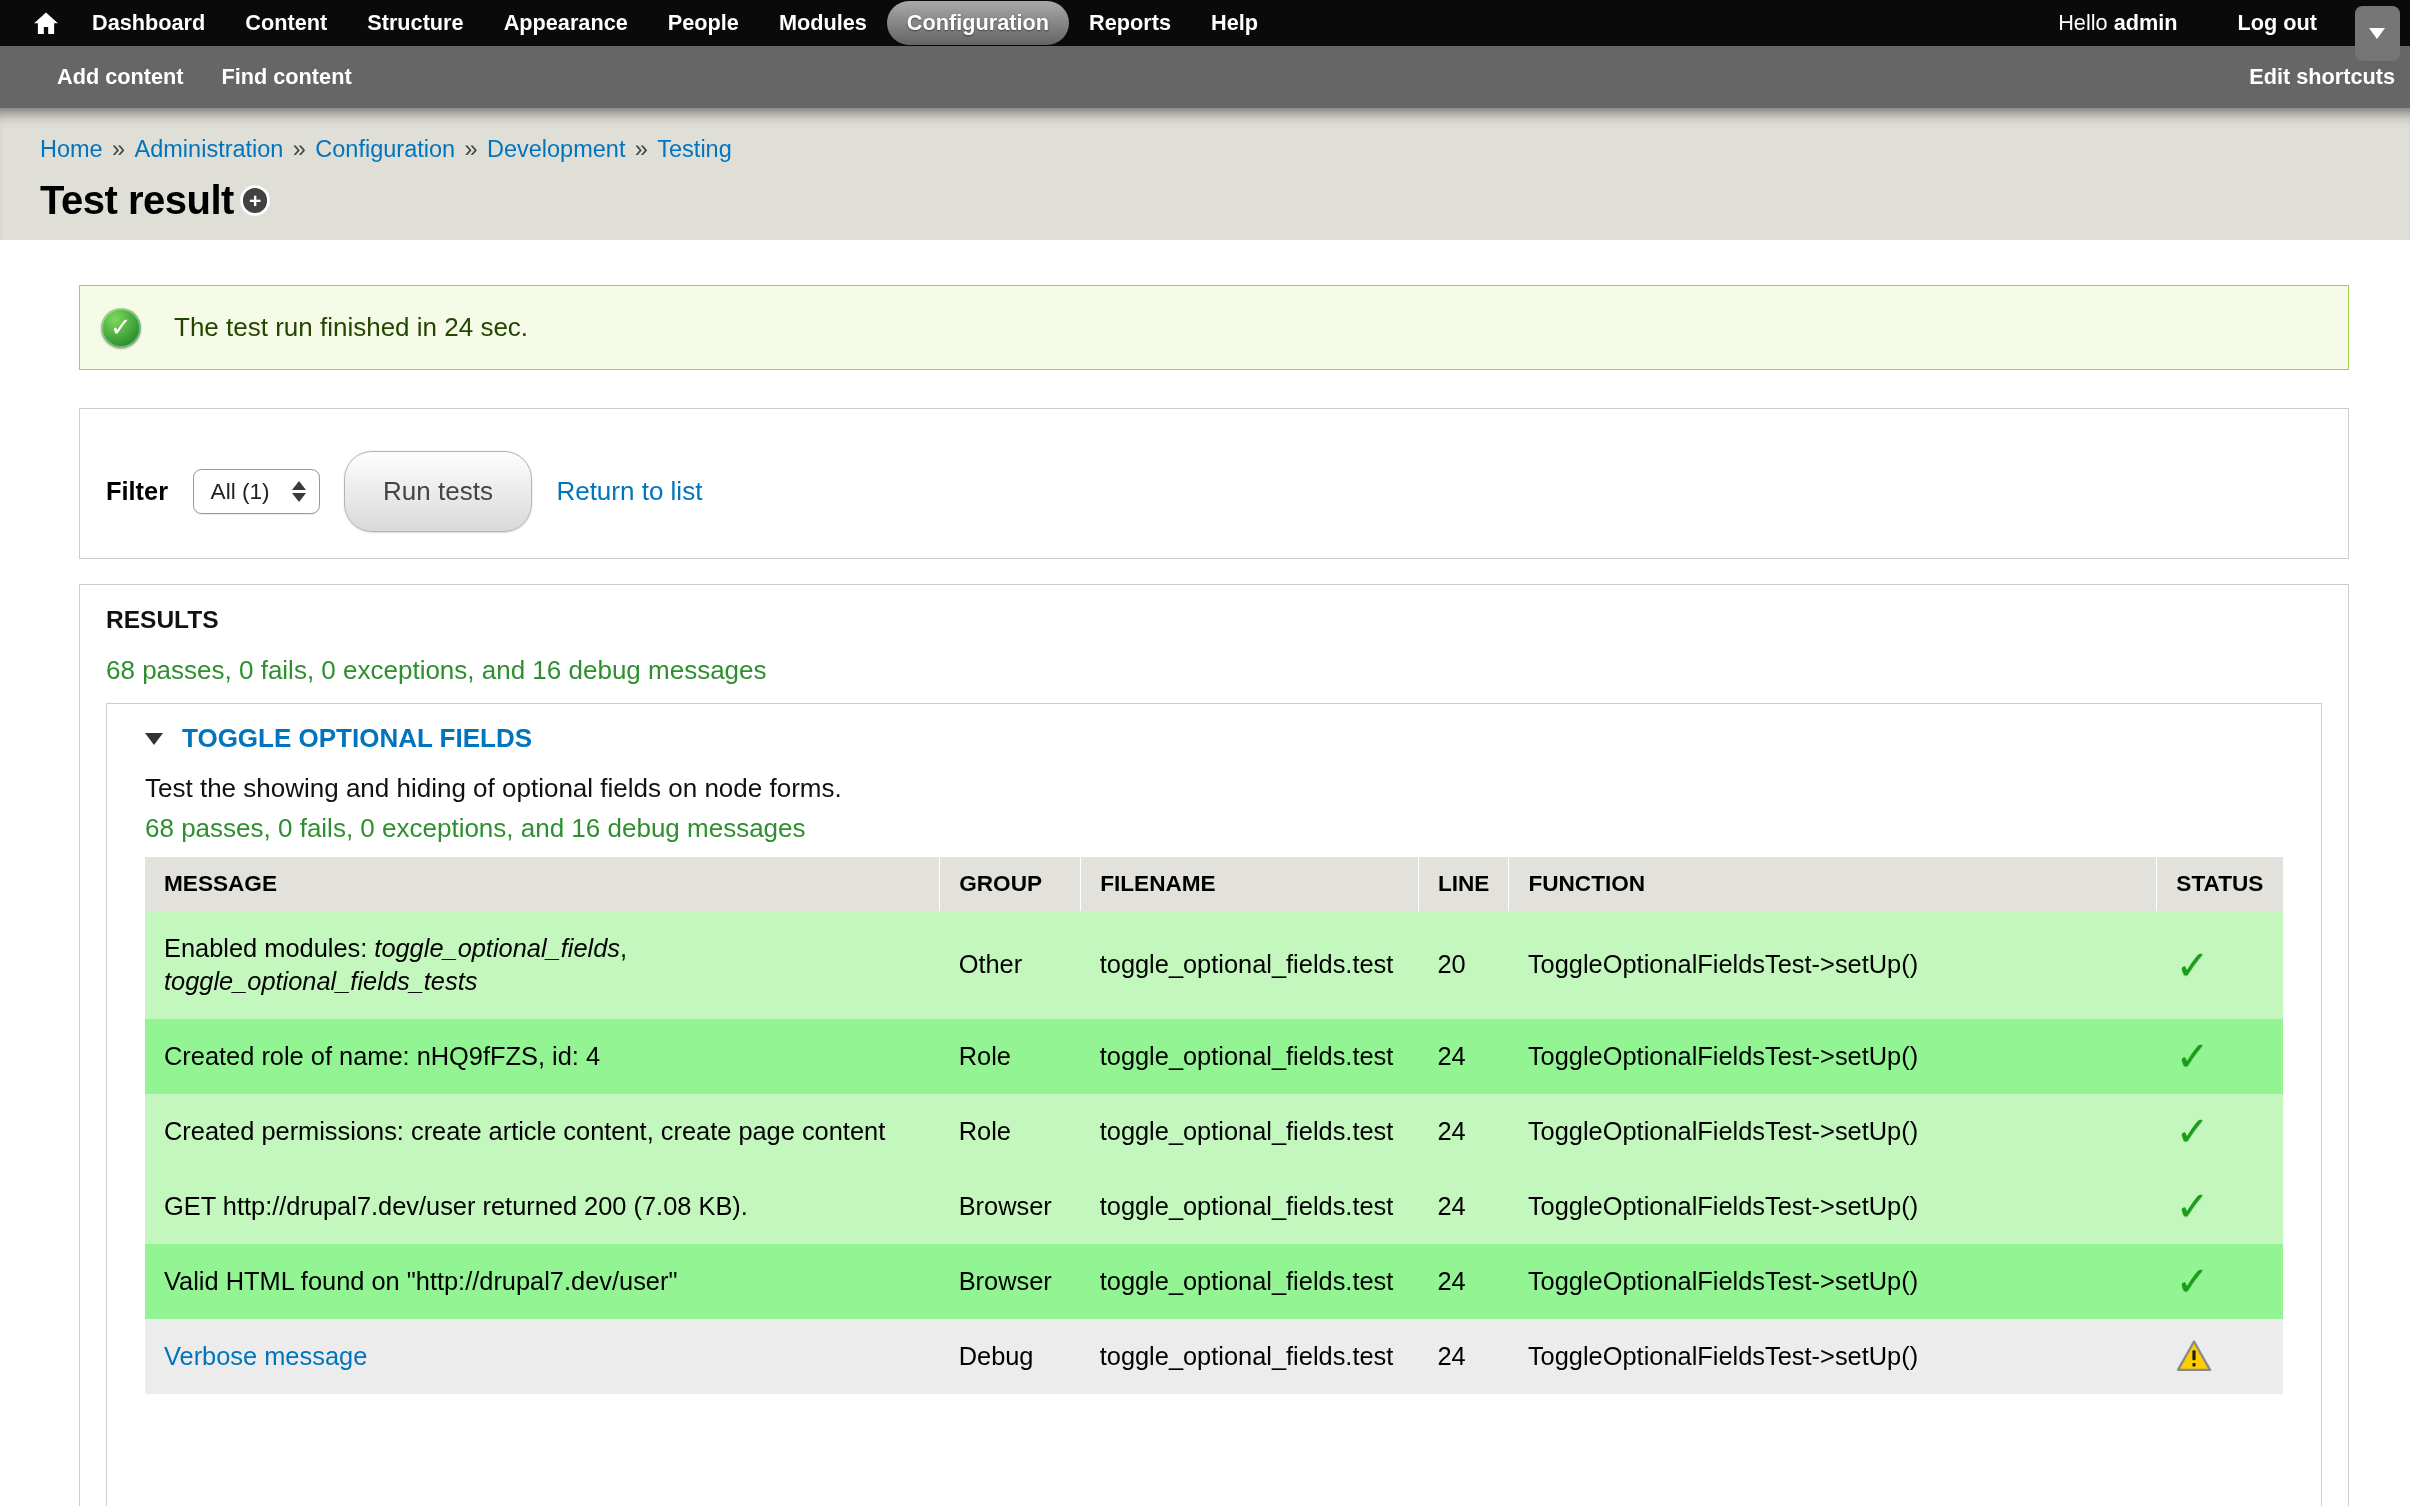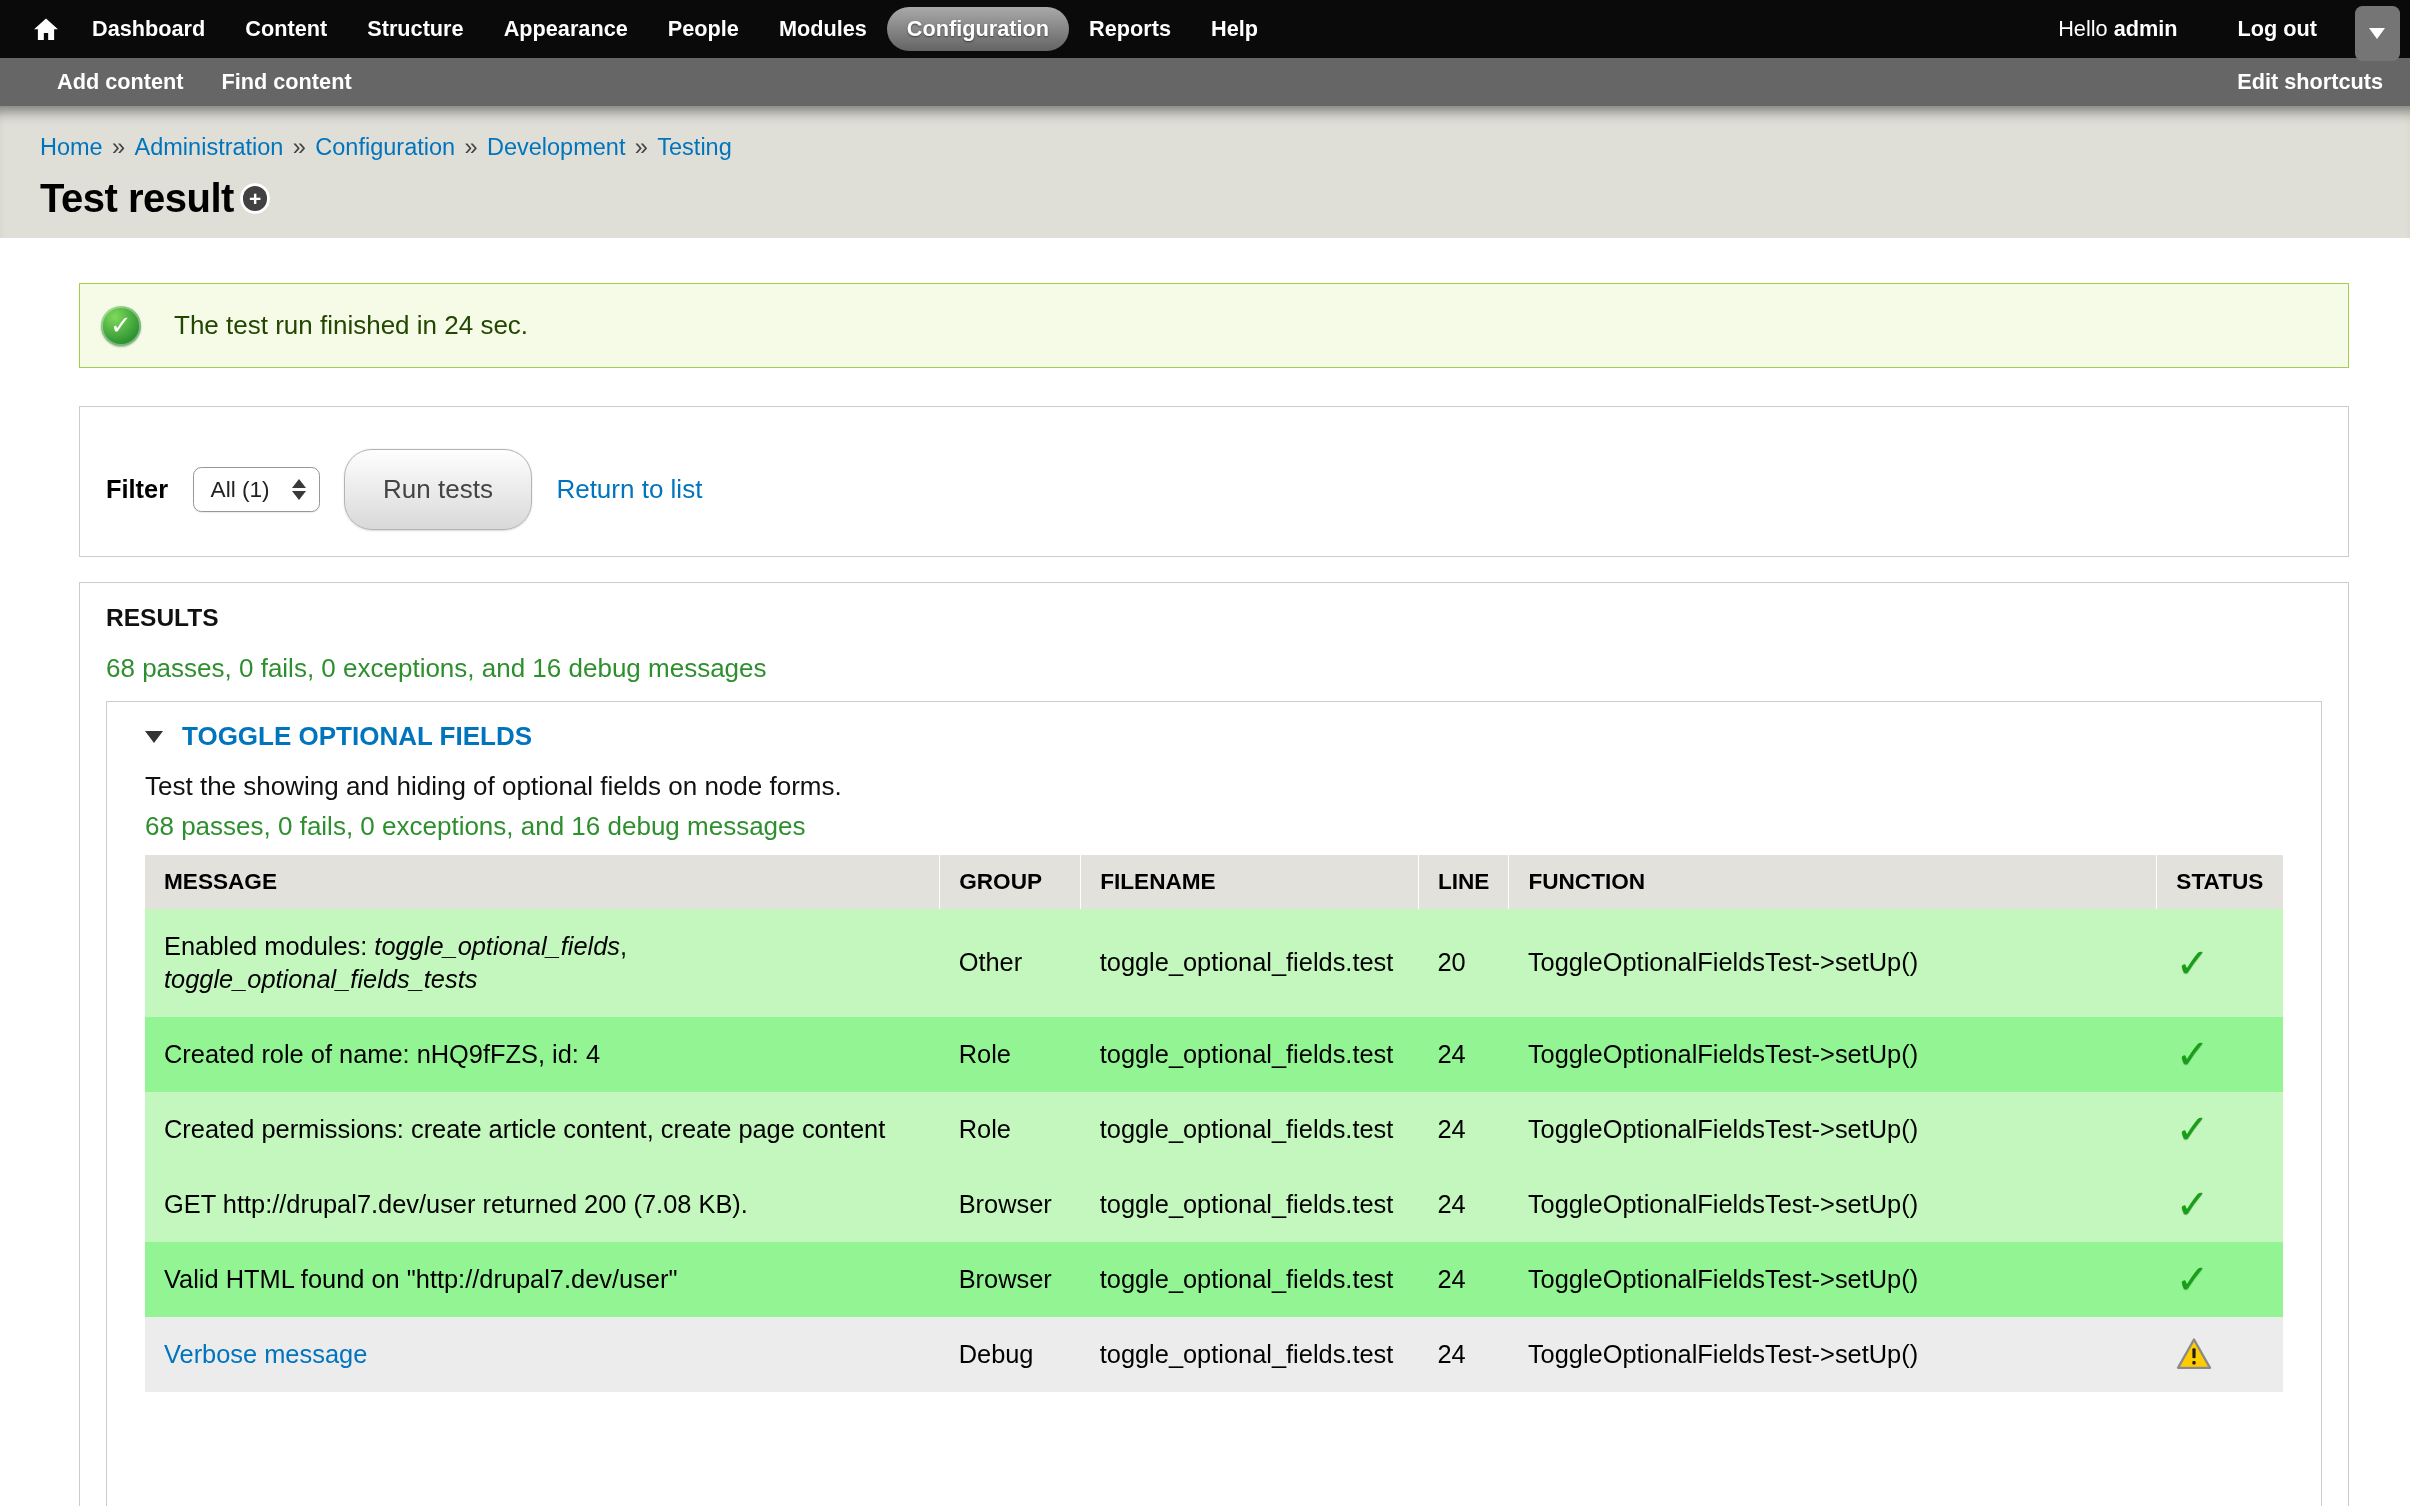--- a/index.html
+++ b/index.html
@@ -1,42 +1,42 @@
 <!DOCTYPE html>
 <html style="--toolbar-black: #0a0a0a; --bar-gray: #666666; --header-beige: #e0dfd7; --accent-blue: #0074bd; --success-bg: #f6fbe8; --success-border: #a5ce4e; --pass-text: #2e8f2e; --pass-light: #c3f7bd; --pass-dark: #93f493; --debug-bg: #ececec; --table-header: #e2e1dc; --check-green: #17a017; --warning-yellow: #ffcc00;font-size:15px"><head>
 <meta charset="utf-8">
 <style>
   * { margin:0; padding:0; box-sizing:border-box; }
   html,body { width:2411px; height:1507px; overflow:hidden; background:#fff;
     font-family:"Liberation Sans","DejaVu Sans",sans-serif; color:#000; }
 
   
-  .toolbar { position:relative; height:58px; background:var(--toolbar-black,#0a0a0a);
+  .toolbar { position:relative; height:46px; background:var(--toolbar-black,#0a0a0a);
     display:flex; align-items:center; padding:0 19px; color:#fff; }
   .toolbar-home { display:flex; align-items:center; justify-content:center;
     width:53px; height:58px; cursor:pointer; }
   .toolbar-menu { display:flex; align-items:center; }
   .toolbar-item { font-size:21.7px; font-weight:bold; color:#fff; padding:9.4px 20px;
     cursor:pointer; white-space:nowrap; }
   .toolbar-item.active { background:linear-gradient(#a9a9a9,#646464);
     border-radius:22.6px; text-shadow:0 0.9px 1.9px rgba(0,0,0,.5); }
   .toolbar-right { margin-left:auto; display:flex; align-items:flex-start; gap:60px;
     padding-right:75px; }
   .toolbar-greeting { font-size:21.7px; }
   .toolbar-greeting b { font-weight:bold; }
   .toolbar-logout { font-size:21.7px; font-weight:bold; color:#fff; cursor:pointer; }
   .toolbar-toggle { position:absolute; top:5.6px; right:11.3px; width:45px; height:55px;
     background:#757575; border-radius:7.5px; display:flex; align-items:center;
     justify-content:center; cursor:pointer; z-index:5; }
   .caret-down { width:0; height:0; border-left:8.5px solid transparent;
     border-right:8.5px solid transparent; border-top:11.3px solid #fff; }
 
   
-  .shortcutbar { height:48px; background:var(--bar-gray,#666666); display:flex;
-    align-items:center; padding:0 28px 0 38px; color:#fff; }
+  .shortcutbar { height:62px; background:var(--bar-gray,#666666); display:flex;
+    align-items:center; padding:0 16px 0 38px; color:#fff; }
   .shortcut-item { font-size:21.7px; font-weight:bold; padding:9.4px 19px; cursor:pointer;
     white-space:nowrap; }
   .shortcut-edit { margin-left:auto; font-size:21.7px; font-weight:bold; cursor:pointer;
     white-space:nowrap; }
 
   
   .header-region { height:132px; background:var(--header-beige,#e0dfd7);
     padding:28px 0 0 40px; box-shadow:inset 0 15px 13px -9.4px rgba(0,0,0,.45); }
   .breadcrumb { font-size:23.5px; display:flex; gap:9.4px; align-items:center; }
   .breadcrumb a { color:var(--accent-blue,#0074bd); text-decoration:none; cursor:pointer; }

